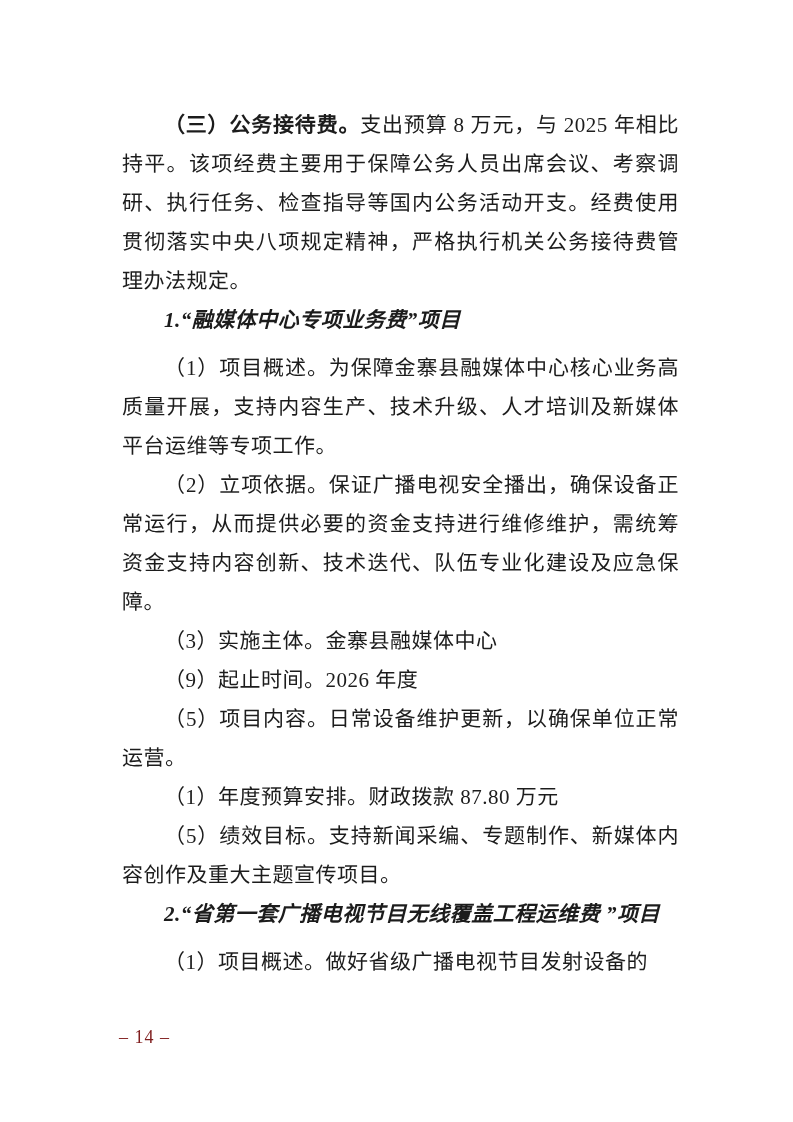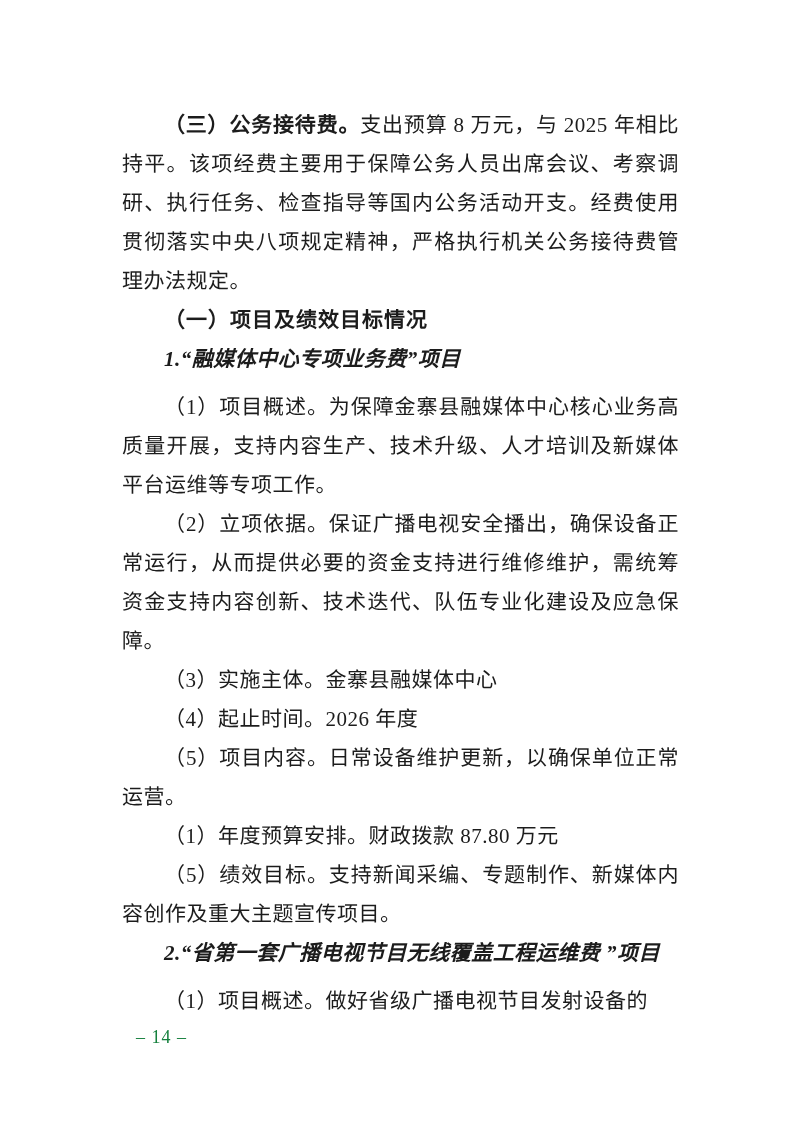--- a/index.html
+++ b/index.html
@@ -58,48 +58,47 @@
     text-indent: 2em;
     font-weight: bold;
     letter-spacing: 0.5px;
     font-style: italic;
   }
   .after-heading {
     margin-top: 9px;
   }
   .page-number {
     position: absolute;
-    left: 136px;
+    left: 119px;
     top: 1026px;
     font-size: 18px;
     line-height: 22px;
     letter-spacing: 1px;
-    color: #15803d;
+    color: #7f1d1d;
   }
 </style>
 </head>
 <body>
 
 <div class="page">
   <div class="content">
 
     <p class="para"><span class="lead-bold">（三）公务接待费。</span><span>支出预算 8 万元，与 2025 年相比持平。该项经费主要用于保障公务人员出席会议、考察调研、执行任务、检查指导等国内公务活动开支。经费使用贯彻落实中央八项规定精神，严格执行机关公务接待费管理办法规定。</span></p>
 
 
-    <p class="h-level2">（一）项目及绩效目标情况</p>
 
     <p class="h-level3">1.“融媒体中心专项业务费”项目</p>
 
     <p class="para after-heading">（1）项目概述。为保障金寨县融媒体中心核心业务高质量开展，支持内容生产、技术升级、人才培训及新媒体平台运维等专项工作。</p>
 
     <p class="para">（2）立项依据。保证广播电视安全播出，确保设备正常运行，从而提供必要的资金支持进行维修维护，需统筹资金支持内容创新、技术迭代、队伍专业化建设及应急保障。</p>
 
     <p class="para">（3）实施主体。金寨县融媒体中心</p>
 
-    <p class="para">（4）起止时间。2026 年度</p>
+    <p class="para">（9）起止时间。2026 年度</p>
 
     <p class="para">（5）项目内容。日常设备维护更新，以确保单位正常运营。</p>
 
     <p class="para">（1）年度预算安排。财政拨款 87.80 万元</p>
 
     <p class="para">（5）绩效目标。支持新闻采编、专题制作、新媒体内容创作及重大主题宣传项目。</p>
 
     <p class="h-level3">2.“省第一套广播电视节目无线覆盖工程运维费 ”项目</p>
 
     <p class="para after-heading">（1）项目概述。做好省级广播电视节目发射设备的</p>

